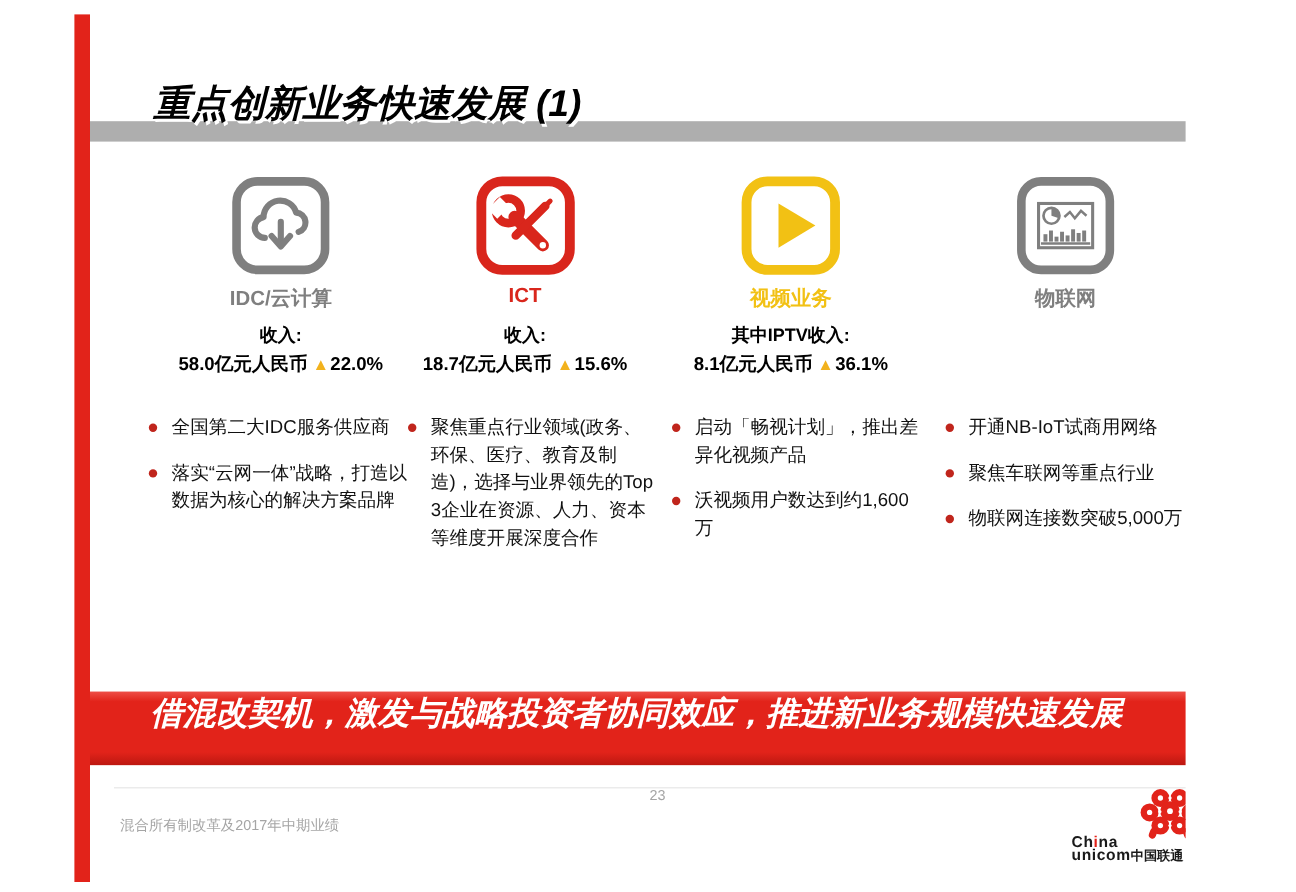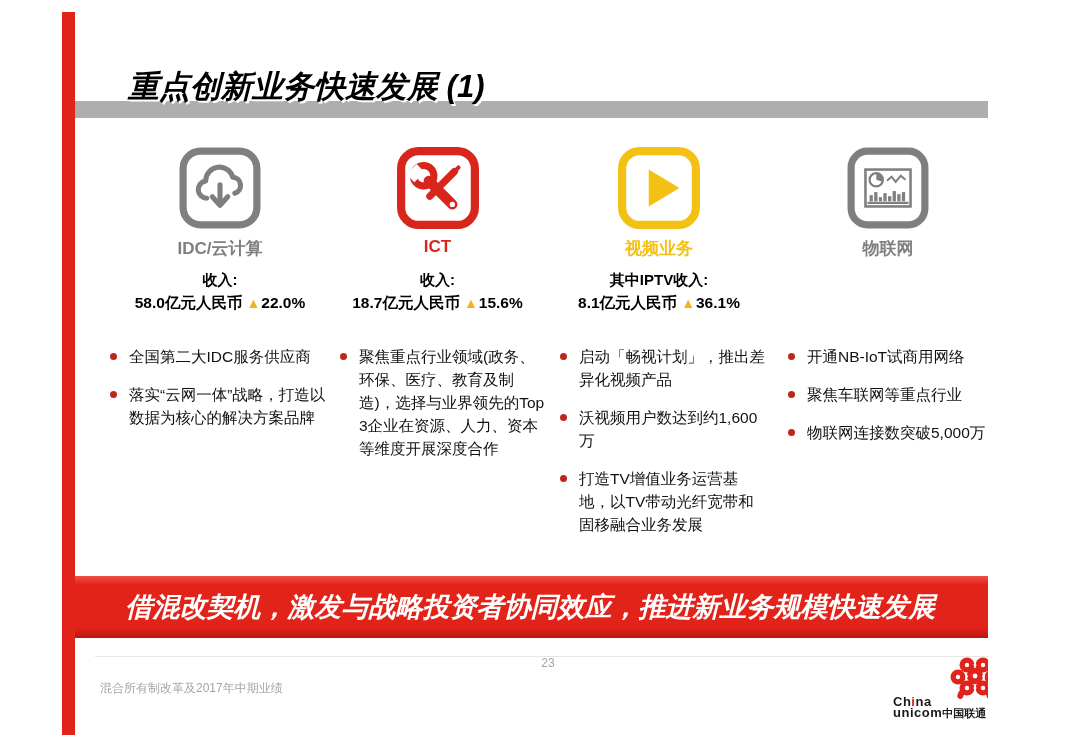--- a/index.html
+++ b/index.html
@@ -6,21 +6,21 @@
   .slide{position:relative;width:988px;height:743px;background:#fff;overflow:hidden;
          font-family:"Liberation Sans",sans-serif;color:#000;}
 
   .red-bar{position:absolute;left:62px;top:12px;width:13px;height:723px;background:#E2231A;}
 
   .title-underbar{position:absolute;left:75px;top:101px;width:932px;height:17px;background:#AEAEAE;}
   .slide-title{position:absolute;left:128px;top:66px;font-size:31px;font-weight:bold;font-style:italic;
                color:#000;white-space:nowrap;z-index:2;text-shadow:2px 2px 0 #fff;}
 
   .col{position:absolute;top:146px;}
-  .col1{left:100px;width:240px;}
+  .col1{left:114px;width:240px;}
   .col2{left:330px;width:215px;}
   .col3{left:550px;width:218px;}
   .col4{left:778px;width:220px;}
 
   .icon-box{width:84px;height:84px;margin:0 auto;}
   .col-label{text-align:center;font-weight:bold;font-size:17px;margin-top:7px;height:24px;}
   .col1 .col-label{color:#7F7F7F;}
   .col2 .col-label{color:#D9261C;}
   .col3 .col-label{color:#F2C114;}
   .col4 .col-label{color:#7F7F7F;}
@@ -32,21 +32,21 @@
 
   .bullets{list-style:none;margin:24px 0 0 0;padding:0;}
   .bullets li{position:relative;padding-left:29px;margin-bottom:15px;
               font-size:15.5px;line-height:23px;color:#111;}
   .bullets li::before{content:"";position:absolute;left:10px;top:8px;width:7px;height:7px;
               border-radius:50%;background:#C0251C;}
 
   .banner{position:absolute;left:75px;top:576px;width:947px;height:62px;
           background:linear-gradient(180deg,#EE5048 0%,#E2231A 14%,#E2231A 82%,#BB1710 100%);
           clip-path:polygon(0 0,calc(100% - 32px) 0,100% 50%,calc(100% - 32px) 100%,0 100%);
-          display:flex;align-items:center;justify-content:center;}
+          display:flex;align-items:flex-start;justify-content:center;}
   .banner-text{color:#fff;font-weight:bold;font-style:italic;font-size:27px;
                white-space:nowrap;padding-right:36px;}
 
   .footer-line{position:absolute;left:95px;top:656px;width:910px;height:1px;background:#E6E6E6;}
   .footer-text{position:absolute;left:100px;top:680px;font-size:12px;color:#A5A5A5;}
   .page-num{position:absolute;left:528px;top:656px;width:40px;text-align:center;
             font-size:12px;color:#A5A5A5;}
 
   .logo-knot{position:absolute;left:948px;top:656px;}
   .logo-text{position:absolute;left:893px;top:696px;width:118px;font-weight:bold;
@@ -120,21 +120,20 @@
     <div class="col-label">视频业务</div>
     <div class="rev">
       <div class="rev-title">其中IPTV收入:</div>
       <div class="rev-line">
         <span>8.1亿元人民币</span><span class="tri-up">▲</span><span>36.1%</span>
       </div>
     </div>
     <ul class="bullets">
       <li>启动「畅视计划」，推出差异化视频产品</li>
       <li>沃视频用户数达到约1,600万</li>
-      <li>打造TV增值业务运营基地，以TV带动光纤宽带和固移融合业务发展</li>
     </ul>
   </div>
 
   <div class="col col4">
     <div class="icon-box">
       <svg width="84" height="84" viewBox="0 0 82 82">
         <rect x="5" y="5" width="72" height="72" rx="16" fill="none" stroke="#7F7F7F" stroke-width="7"></rect>
         <rect x="19" y="23" width="44" height="36" fill="none" stroke="#7F7F7F" stroke-width="2.5"></rect>
         <circle cx="29.5" cy="33" r="6.5" fill="none" stroke="#7F7F7F" stroke-width="2.2"></circle>
         <path d="M29.5 33 L29.5 26.5 A6.5 6.5 0 0 1 35.6 35 Z" fill="#7F7F7F"></path>

